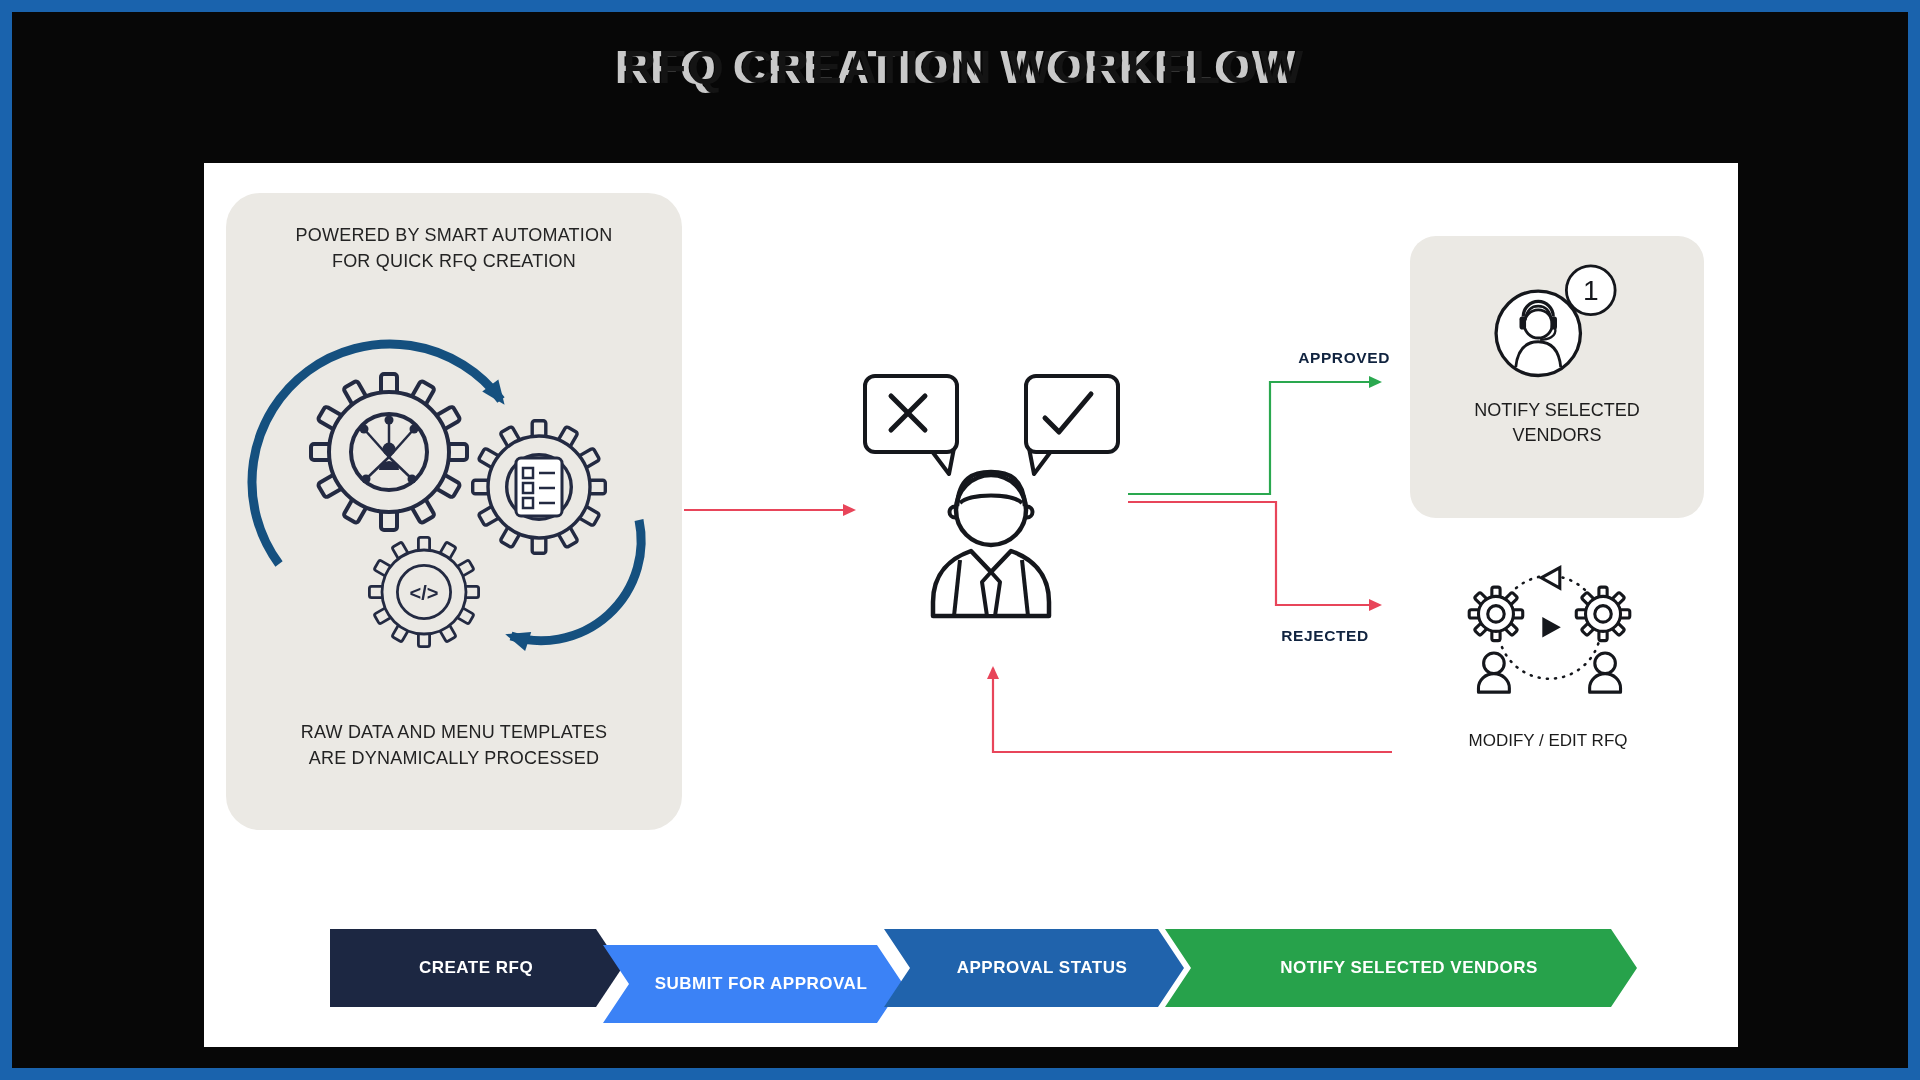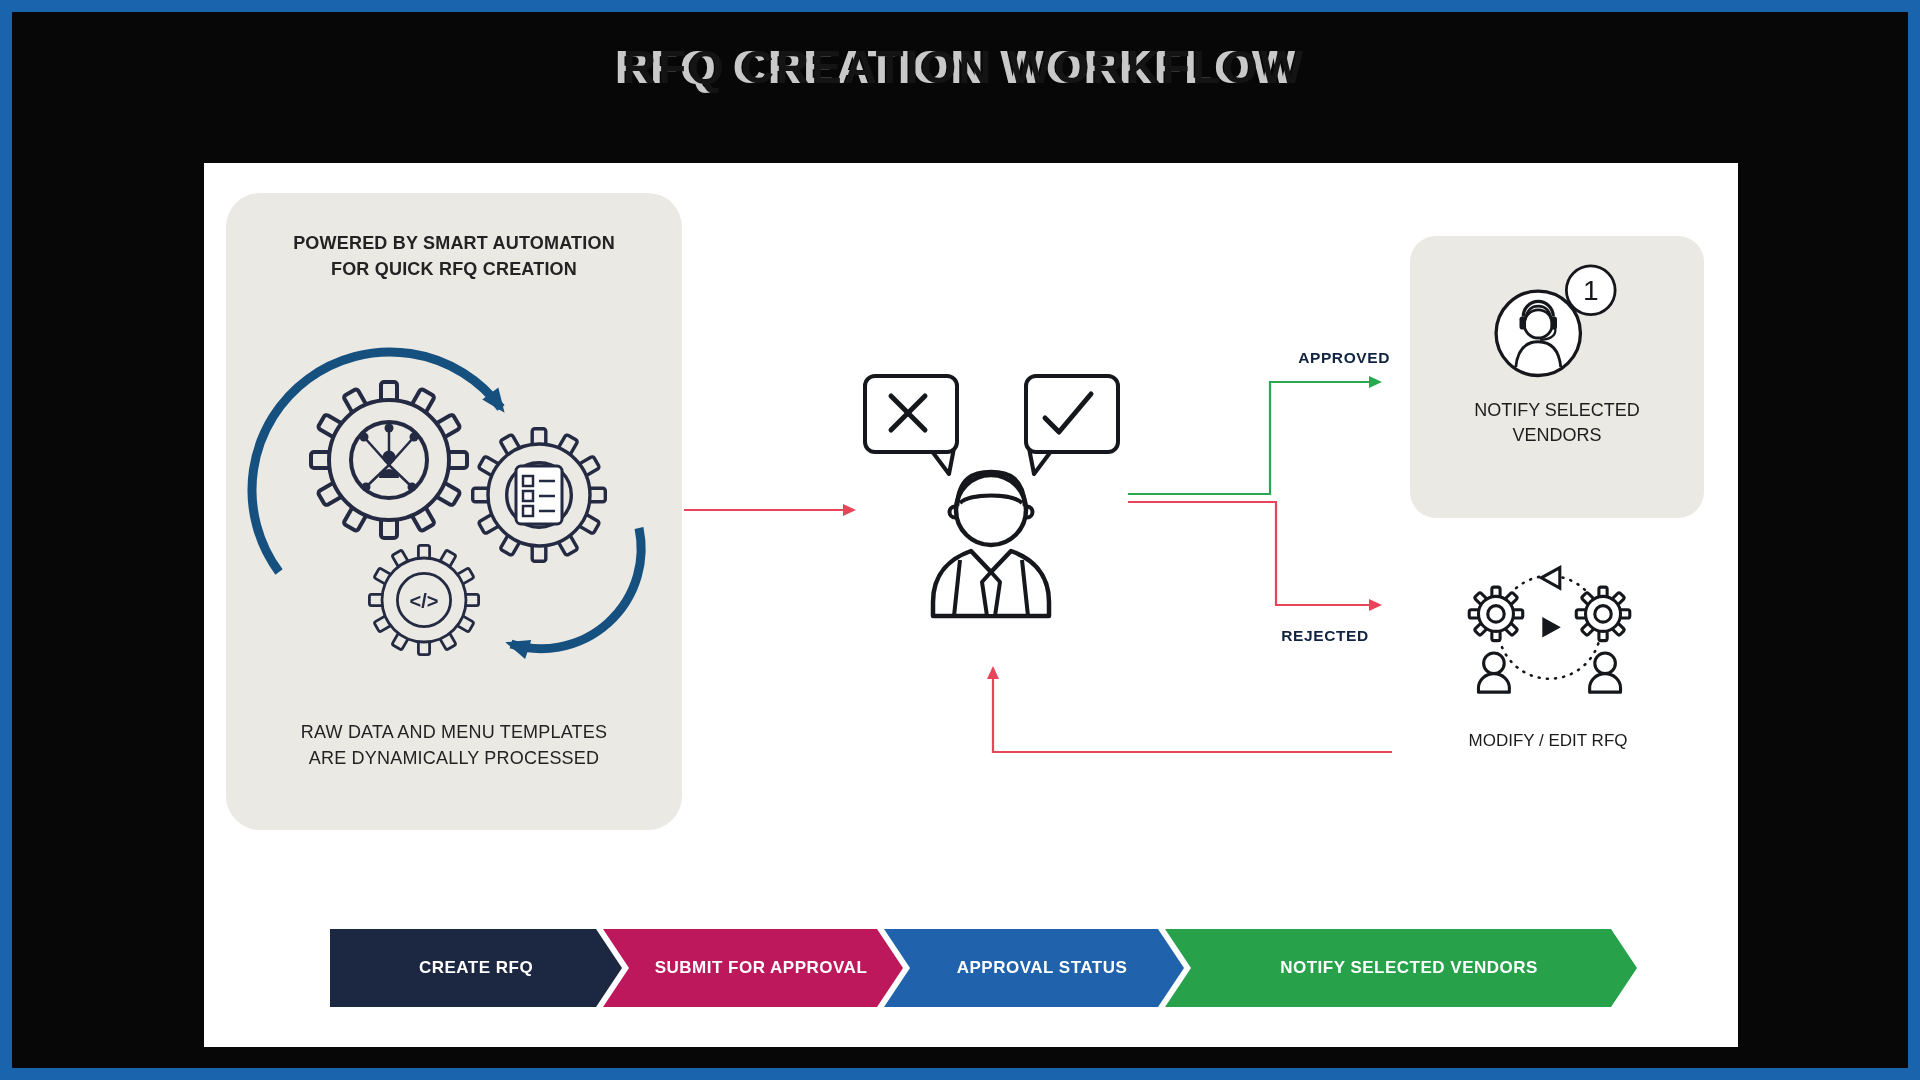--- a/index.html
+++ b/index.html
@@ -13,22 +13,22 @@
   .title-wrap { position:absolute; top:28px; left:0; right:0; height:64px;
     font-weight:800; font-size:46px; letter-spacing:2px; text-align:center; }
   .title-ghost, .title-main { position:absolute; top:0; left:50%; white-space:nowrap; }
   .title-ghost { color:#c9c9c9; transform:translateX(calc(-50% - 4px)); }
   .title-main  { color:#141414; transform:translateX(calc(-50% + 4px)); }
 
   .panel { position:absolute; left:192px; top:151px; width:1534px; height:884px; background:#ffffff; }
 
   .card { background:#ebe9e4; position:absolute; }
   .automation-box { left:22px; top:30px; width:456px; height:637px; border-radius:34px; }
-  .automation-top { padding-top:25px; margin:12px auto; width:336px; text-align:center;
-     font-size:18px; line-height:1.45; color:#232323; font-weight:700; letter-spacing:.2px; }
+  .automation-top { padding-top:25px; margin:4px auto; width:336px; text-align:center;
+     font-size:18px; line-height:1.45; color:#232323; font-weight:400; letter-spacing:.2px; }
   .automation-bottom { position:absolute; bottom:52px; left:0; right:0; margin:7px auto; width:336px;
      text-align:center; font-size:18px; line-height:1.45; color:#232323; font-weight:500; letter-spacing:.2px; }
   .gears-svg { display:block; margin:28px auto 0; }
 
   .person-svg { position:absolute; left:655px; top:207px; }
 
   .overlay { position:absolute; left:0; top:0; width:1534px; height:884px; pointer-events:none; }
   .ln-red   { stroke:#e8455a; fill:none; stroke-width:2.2; }
   .ln-green { stroke:#2aa84f; fill:none; stroke-width:2.2; }
 
@@ -44,21 +44,21 @@
   .modify-label { position:absolute; left:1238px; top:568px; width:212px; text-align:center;
      font-size:17px; color:#1b1b1b; }
 
   .steps { position:absolute; left:126px; top:766px; display:flex; }
   .step { height:78px; display:flex; align-items:center; justify-content:center;
      color:#fff; font-weight:700; font-size:17px; letter-spacing:.5px; }
   .step-1 { width:292px; background:#1c2742;
      clip-path:polygon(0 0, calc(100% - 26px) 0, 100% 50%, calc(100% - 26px) 100%, 0 100%); }
   .step-mid { margin-left:-19px; padding-left:16px;
      clip-path:polygon(0 0, calc(100% - 26px) 0, 100% 50%, calc(100% - 26px) 100%, 0 100%, 26px 50%); }
-  .step-2 { width:300px; background:#be185d; }
+  .step-2 { width:300px; background:#3b82f6;margin-top:16px; }
   .step-3 { width:300px; background:#2063ac; }
   .step-4 { width:472px; background:#27a24b; }
 </style>
 </head>
 <body>
 
 <div class="frame">
 
   <div class="title-wrap">
     <span class="title-ghost">RFQ CREATION WORKFLOW</span>

